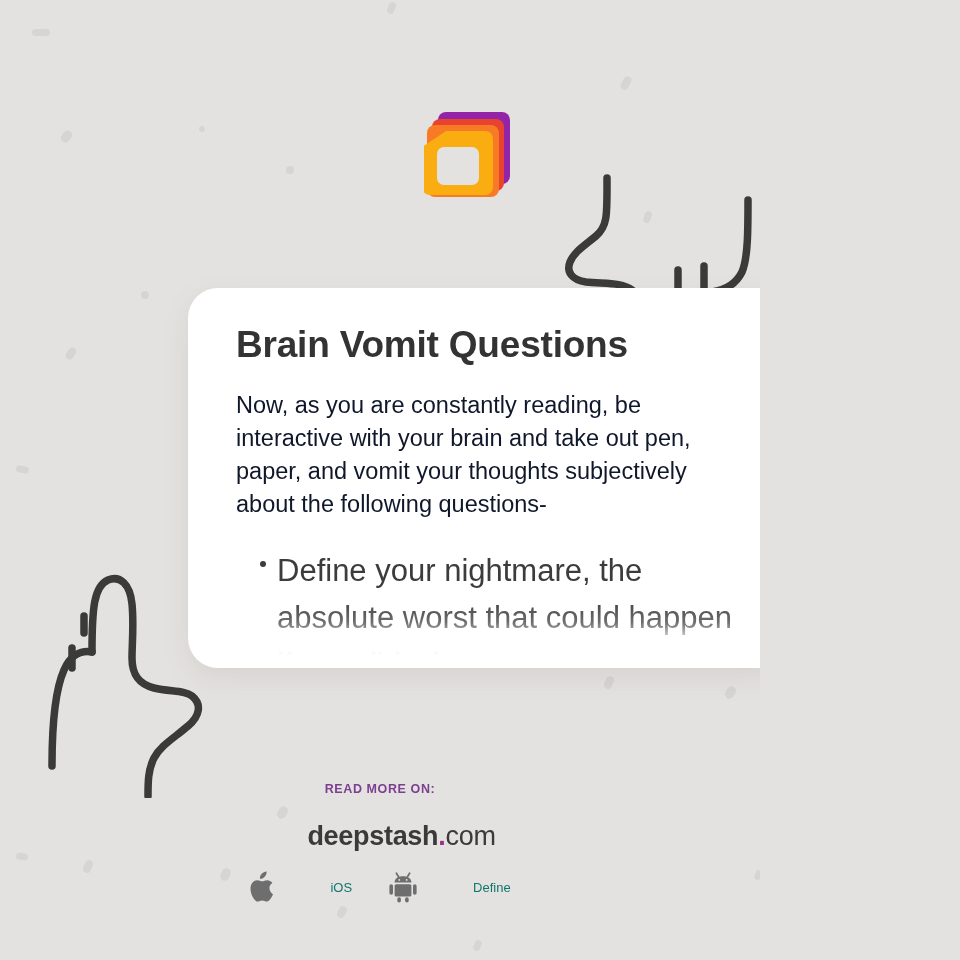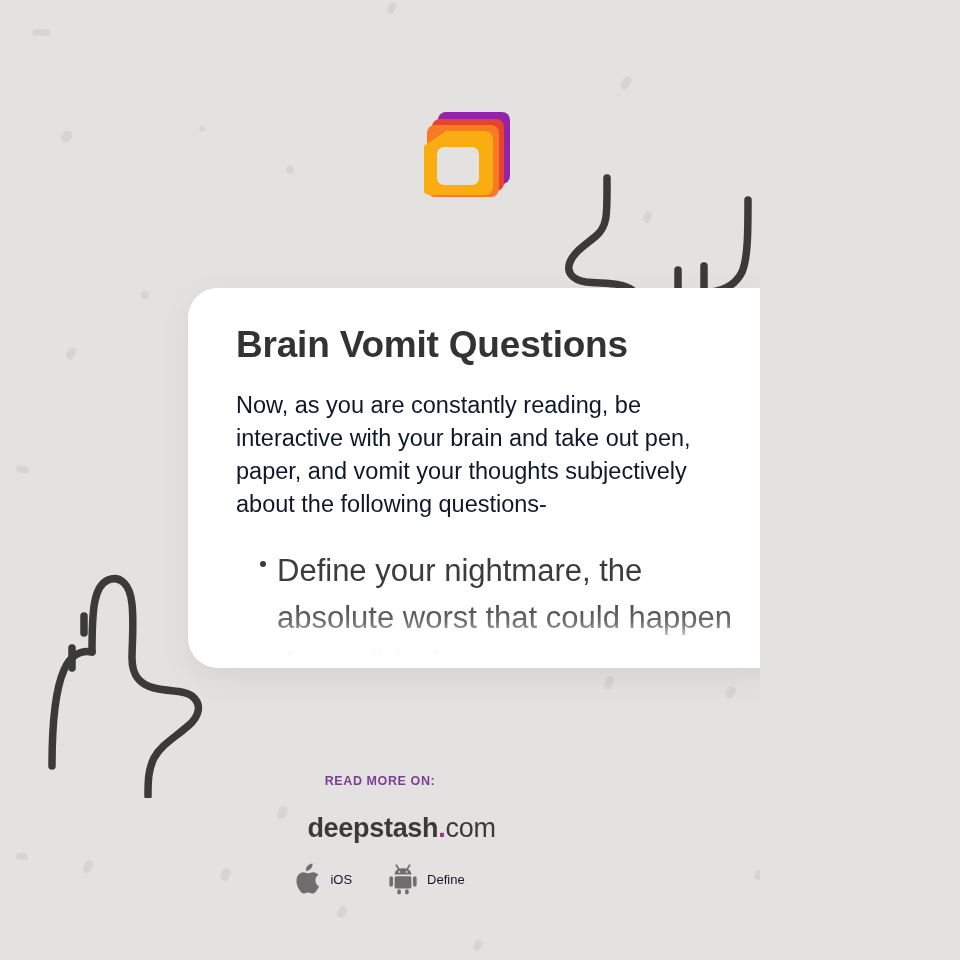--- a/index.html
+++ b/index.html
@@ -128,21 +128,21 @@
     right: 0;
     top: 766px;
     z-index: 4;
     text-align: center;
   }
   #read-more-label {
     font-size: 12.5px;
     font-weight: bold;
     letter-spacing: 0.6px;
     color: #7b3f8f;
-    margin: 8px;
+    margin: 16px;
   }
   #wordmark {
     margin-top: 27px;
     font-size: 27px;
     font-weight: bold;
     color: #3a3a3a;
     letter-spacing: -0.3px;
     line-height: 1;
     padding-left: 43px;
   }
@@ -156,21 +156,22 @@
     align-items: center;
     gap: 36px;
   }
   .store-badge {
     display: flex;
     align-items: center;
     gap: 9px;
   }
   .store-badge .badge-label {
     font-size: 13px;
-    color: #0f172a;
+    color: #0f766e;
+    margin-left: 46px;
   }
 </style>
 </head>
 <body>
 
 <div id="stage">
 
   <div id="confetti-layer">
       <div class="speck" style="left: 32px; top: 29px; width: 18px; height: 7px; background: rgb(215, 213, 211); transform: rotate(0deg);"></div>
       <div class="speck" style="left: 62px; top: 130px; width: 9px; height: 13px; background: rgb(215, 213, 211); transform: rotate(38deg);"></div>

